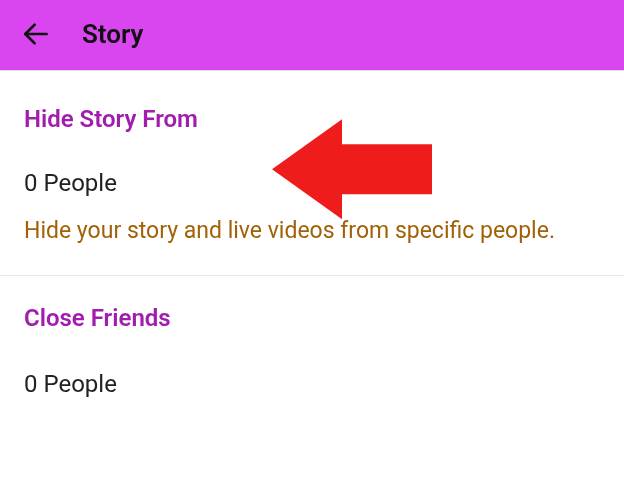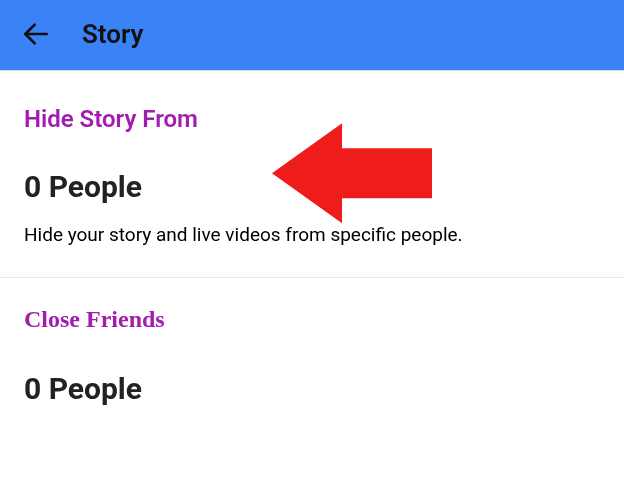--- a/index.html
+++ b/index.html
@@ -12,21 +12,21 @@
       width: 624px;
       height: 501px;
       background: #fff;
       overflow: hidden;
     }
     .header {
       display: flex;
       align-items: center;
       padding: 18px 32px 20px 20px;
       border-bottom: 1px solid #e0e0e0;
-      background: #3b82f6;
+      background: #d946ef;
     }
     .back-icon {
       width: 32px;
       height: 32px;
       display: flex;
       align-items: center;
       justify-content: center;
       cursor: pointer;
       margin-right: 30px;
     }
@@ -53,46 +53,45 @@
       padding-top: 34px;
       padding-bottom: 8px;
     }
     .section-value-row {
       display: flex;
       align-items: center;
       padding: 28px 0 18px 0;
       position: relative;
     }
     .section-value {
-      font-size: 30px;
-      font-weight: 700;
+      font-size: 24px;
+      font-weight: 400;
       color: #222;
     }
     .section-description {
-      font-size: 19px;
-      color: #000000;
+      font-size: 23px;
+      color: #a16207;
       padding-bottom: 28px;
       line-height: 1.4;
     }
     .arrow-annotation {
       position: absolute;
       left: 248px;
       top: 50%;
       transform: translateY(-58%);
       pointer-events: none;
     }
     .arrow-annotation svg {
       display: block;
     }
     .section2 {
       padding: 0 24px;
     }
     .section2 .section-title {
       padding-top: 28px;
-      font-family: Liberation Serif, serif;
     }
     .section2 .section-value-row {
       padding-top: 30px;
       padding-bottom: 10px;
     }
   </style>
 </head>
 <body>
 
 <div class="header">

